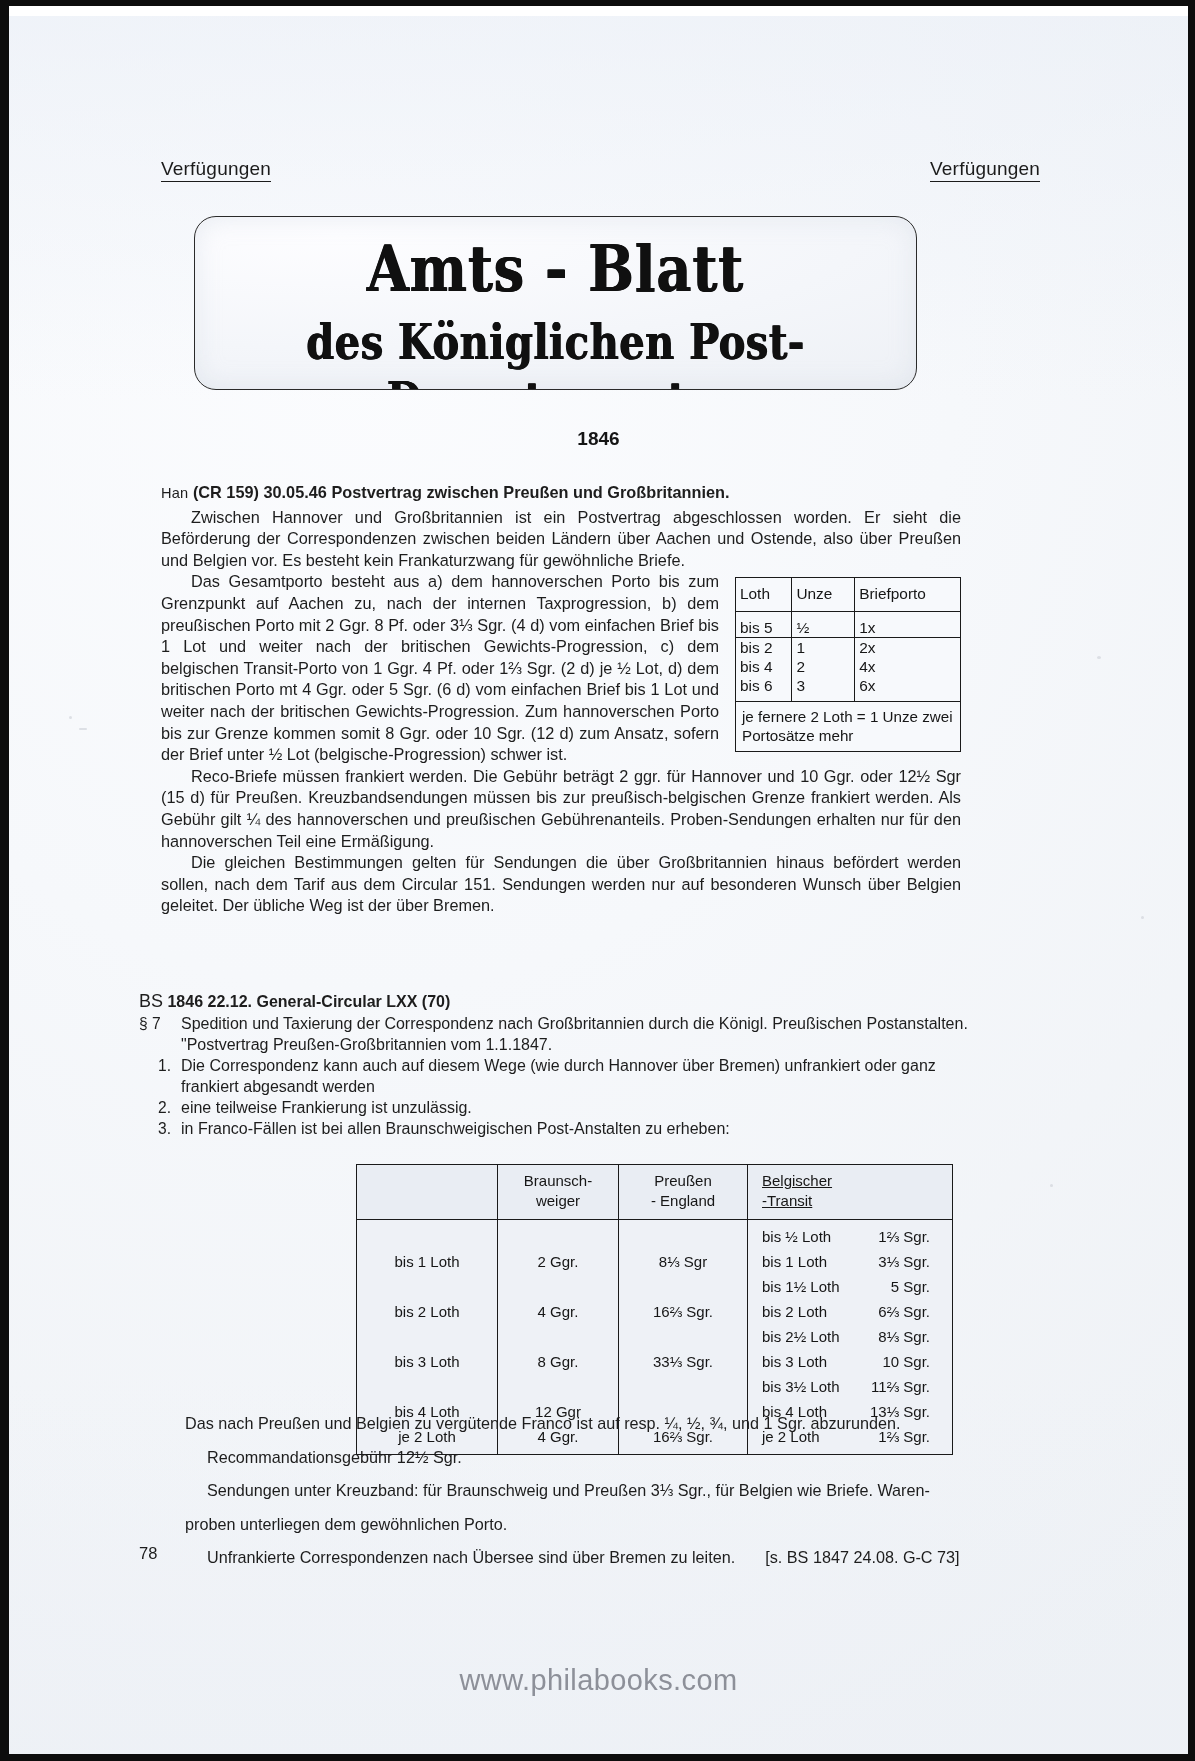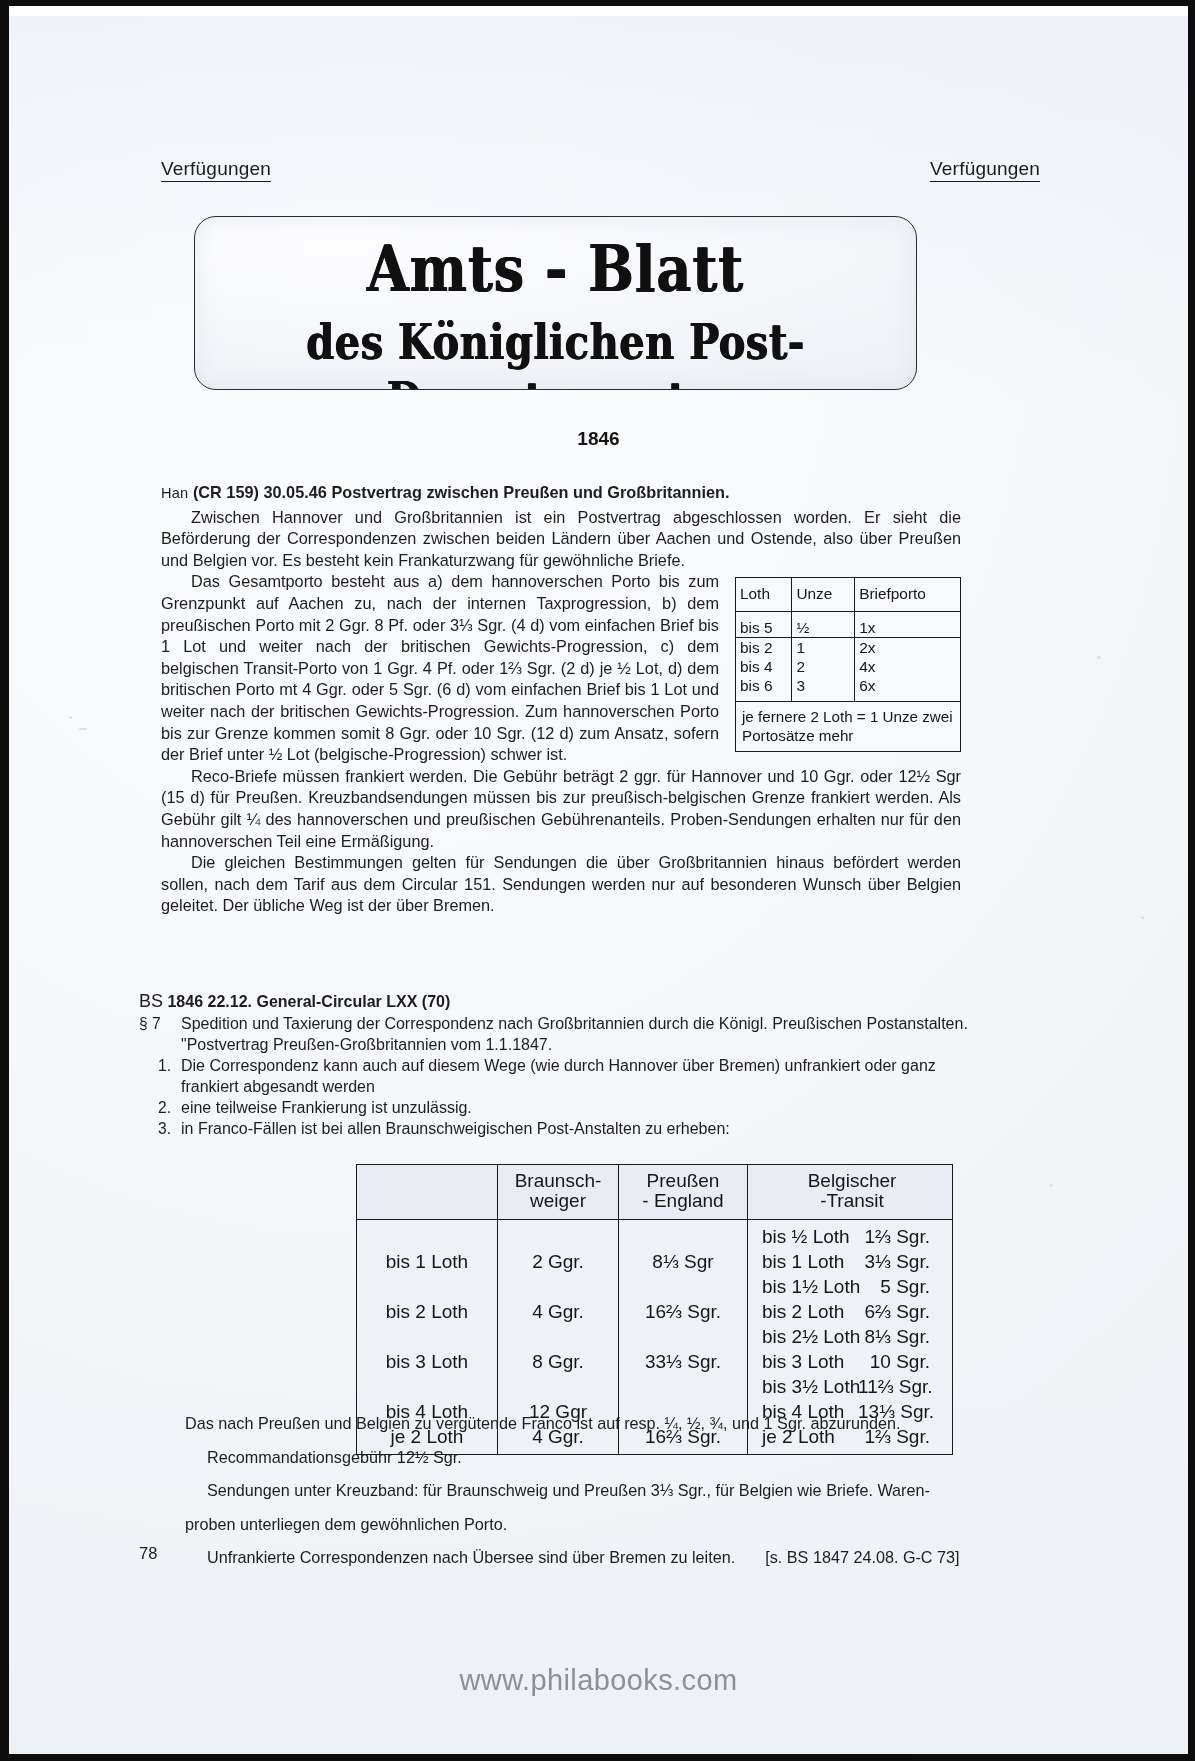--- a/index.html
+++ b/index.html
@@ -144,39 +144,39 @@
     font-size:15.2px;
   }
 
   
   .bigtable-wrap{
     position:absolute;
     left:347px;top:1148px;
   }
   table.t2{
     border-collapse:collapse;
-    font-size:19px;
+    font-size:15px;
     color:#161616;
     background:#eef1f6;
   }
   table.t2 th, table.t2 td{
     border:1.6px solid #1a1a1a;
     font-weight:normal;
     vertical-align:middle;
   }
   table.t2 th{
     padding:6px 10px 8px;
     text-align:center;
     line-height:20px;
     background:#e9edf3;
   }
   table.t2 th.h0{width:120px;}
   table.t2 th.h1{width:100px;}
   table.t2 th.h2{width:108px;}
-  table.t2 th.h3{width:180px;text-align:center;padding-left:14px;}
+  table.t2 th.h3{width:180px;text-align:left;padding-left:14px;text-decoration:underline;}
   table.t2 td{padding:0;}
   .rowline{height:25px;line-height:25px;text-align:center;white-space:nowrap;}
   .rowline.lft{text-align:left;padding-left:14px;}
   .bel{padding:4px 0 5px;}
   .bel .rowline{text-align:left;padding-left:14px;}
   .bel .amt{display:inline-block;width:96px;}
   .bel .val{display:inline-block;width:72px;text-align:right;}
   .leftcol, .midcol{padding:4px 0 5px;}
 
   

